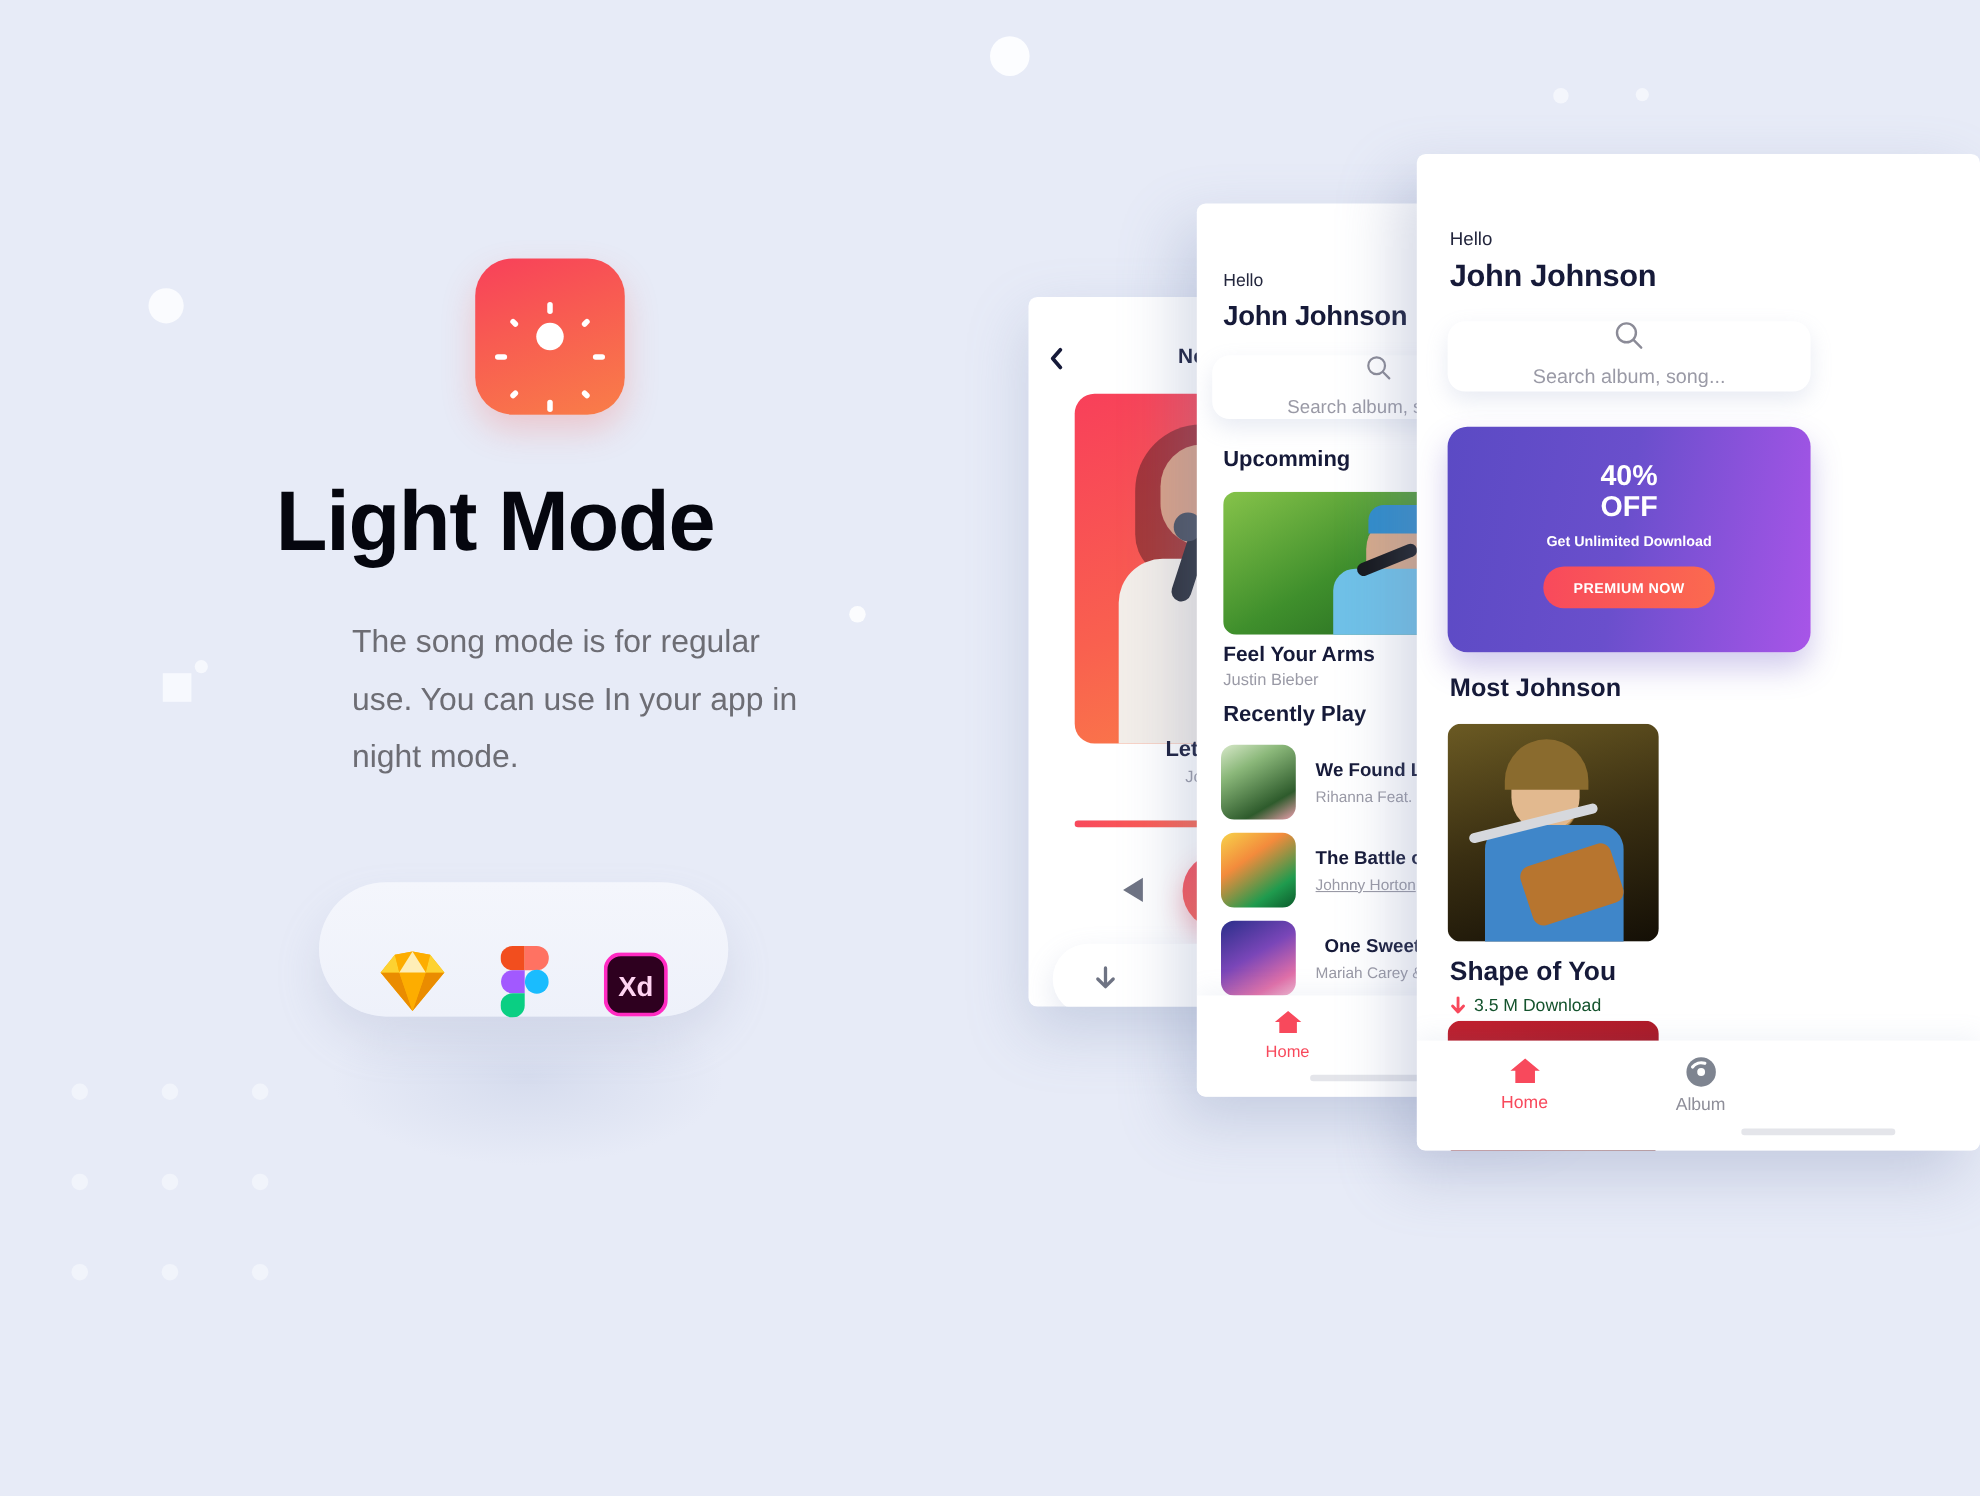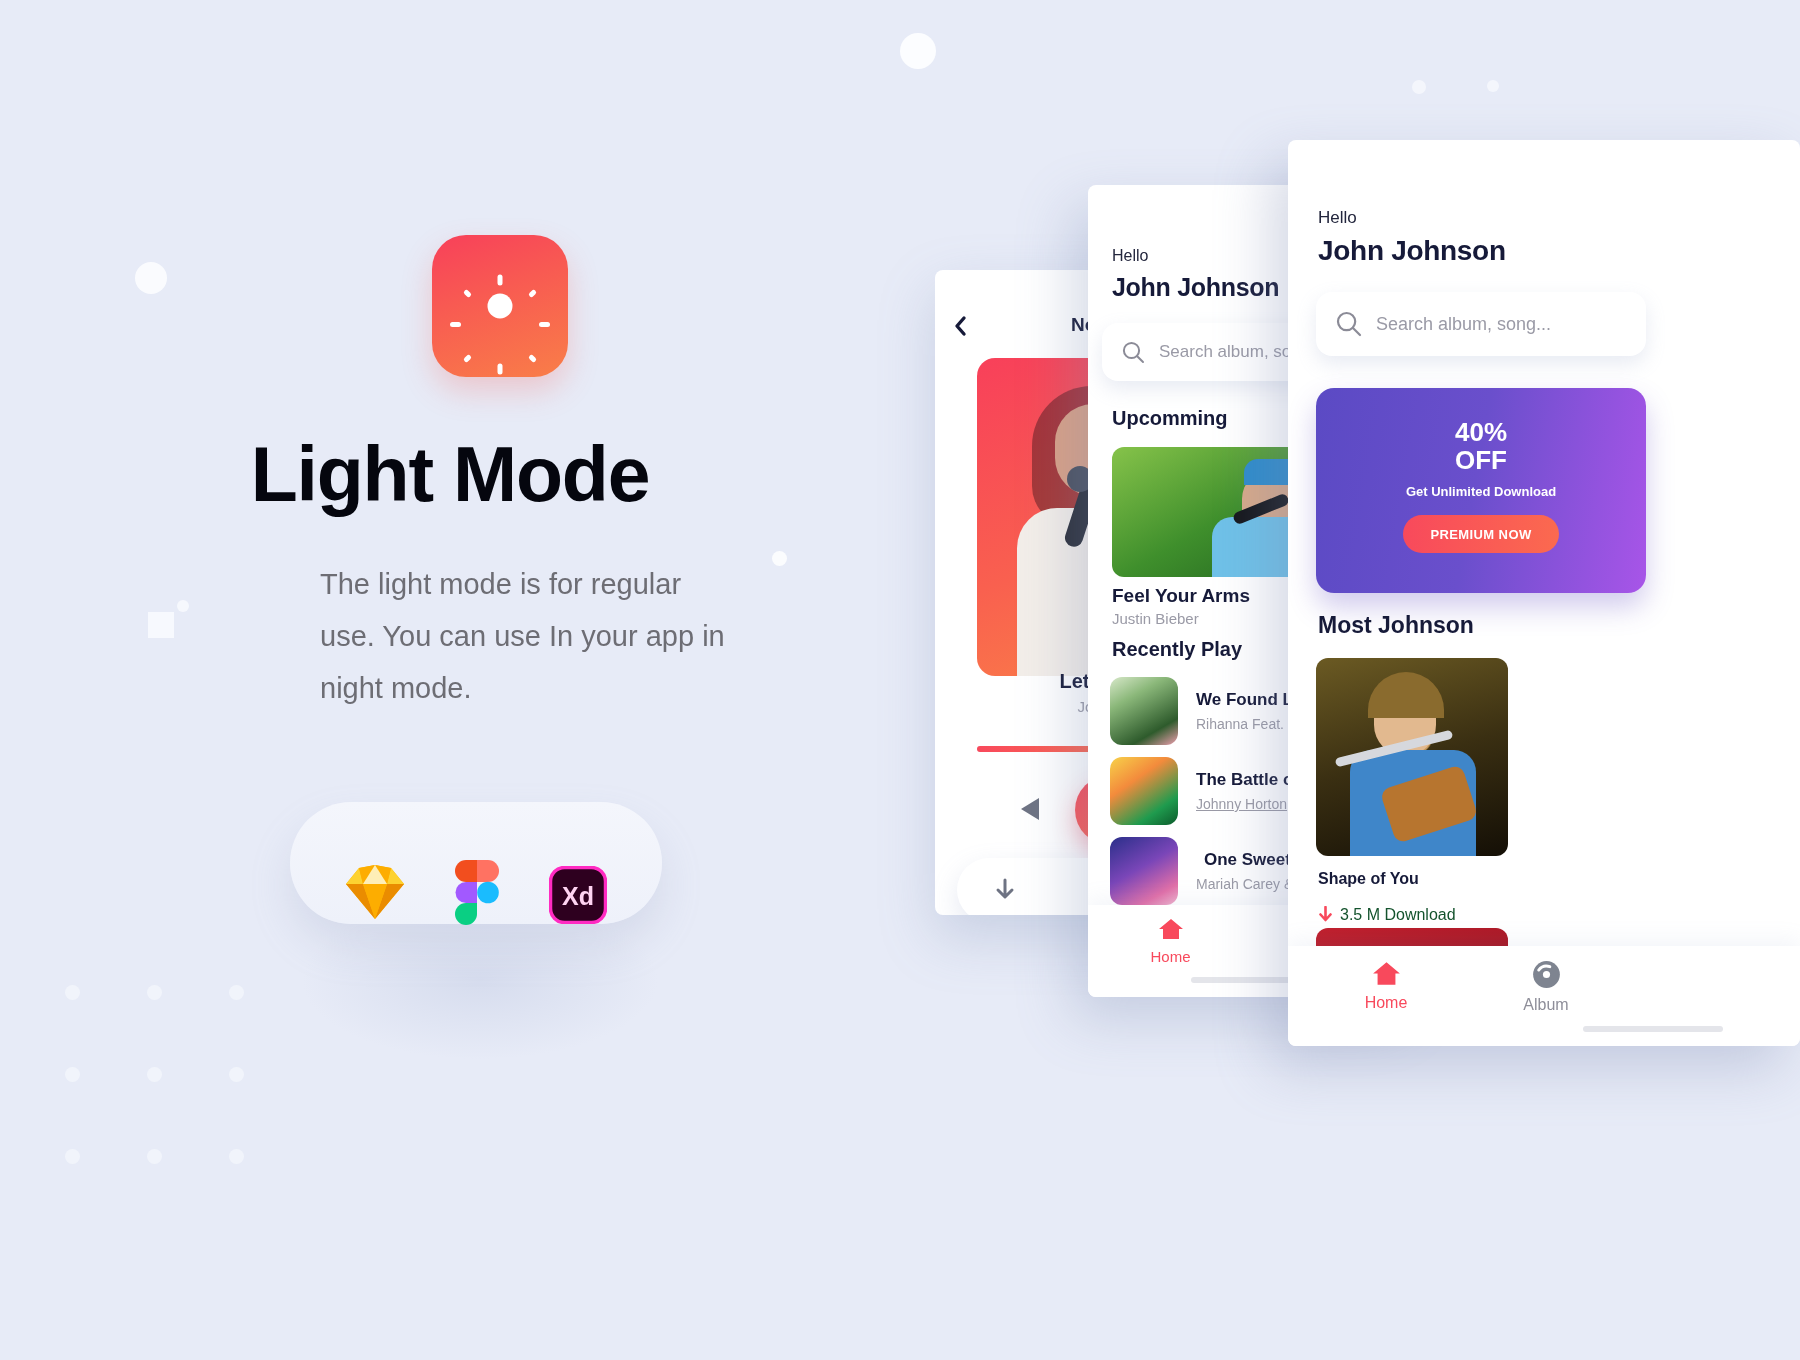--- a/index.html
+++ b/index.html
@@ -71,21 +71,21 @@
   .phone.p3 { left: 1288px; top: 140px; width: 330px; height: 906px;
     box-shadow: -18px 22px 55px rgba(120,135,175,.32); }
   .phone.p3 { width: 512px; }
 
   .hello { font-size: 16px; color: #23263d; }
   .uname { font-size: 25px; font-weight: bold; color: #161a39; margin-top: 3px; letter-spacing: -.3px;}
 
   .searchbar {
     height: 58px; border-radius: 16px; background: #fff;
     box-shadow: 0 8px 20px rgba(140,155,195,.20);
-    display: flex; align-items: center; gap: 14px; padding: 0 20px;
+    display: flex; align-items: center; gap: 14px; padding: 0 20px; flex-direction: column;
   }
   .search-ph { font-size: 17px; color: #9a9aa6; white-space: nowrap; }
 
   .sec-title { font-size: 20px; font-weight: bold; color: #161a39; }
 
   .song-name { font-size: 17px; font-weight: bold; color: #161a39; white-space: nowrap;}
   .song-art  { font-size: 14px; color: #9a9aa6; white-space: nowrap; }
 
   .thumb { border-radius: 12px; overflow: hidden; position: relative; }
 
@@ -184,21 +184,21 @@
       <div class="ray" style="transform: translate(-50%,-50%) rotate(90deg) translateY(-26px);"></div>
       <div class="ray tiny" style="transform: translate(-50%,-50%) rotate(135deg) translateY(-26px);"></div>
       <div class="ray" style="transform: translate(-50%,-50%) rotate(180deg) translateY(-26px);"></div>
       <div class="ray tiny" style="transform: translate(-50%,-50%) rotate(225deg) translateY(-26px);"></div>
       <div class="ray" style="transform: translate(-50%,-50%) rotate(270deg) translateY(-26px);"></div>
       <div class="ray tiny" style="transform: translate(-50%,-50%) rotate(315deg) translateY(-26px);"></div>
     </div>
   </div>
 
   <h1 class="title">Light Mode</h1>
-  <p class="subtitle">The light mode is for regular use. You can use In your app in night mode.</p>
+  <p class="subtitle">The song mode is for regular use. You can use In your app in night mode.</p>
 
   <div class="tool-pill">
 
     <div class="tool-ico">
       <svg viewBox="0 0 60 56" width="60" height="56">
         <polygon points="14,4 30,1 46,4 59,20 30,55 1,20" fill="#fdb300"></polygon>
         <polygon points="1,20 30,55 18,20" fill="#ea8c00"></polygon>
         <polygon points="59,20 30,55 42,20" fill="#ea8c00"></polygon>
         <polygon points="18,20 30,55 42,20" fill="#fdad00"></polygon>
         <polygon points="14,4 18,20 1,20" fill="#fdd231"></polygon>
@@ -369,21 +369,21 @@
 
   <div class="sec-title" style="position:absolute;left:30px;top:472px;font-size:23px;">Most Johnson</div>
 
   <div class="thumb ph-brown" style="position:absolute;left:28px;top:518px;width:192px;height:198px;">
     <div style="position:absolute;left:58px;top:24px;width:62px;height:74px;border-radius:32px;background:#e2b98f;"></div>
     <div style="position:absolute;left:52px;top:14px;width:76px;height:46px;border-radius:38px 38px 0 0;background:#8a6b2e;"></div>
     <div style="position:absolute;left:34px;top:92px;width:126px;height:110px;background:#3f86c9;border-radius:22px 22px 0 0;"></div>
     <div style="position:absolute;left:18px;top:86px;width:120px;height:9px;border-radius:5px;background:#d6d8dd;transform:rotate(-14deg);"></div>
     <div style="position:absolute;left:70px;top:118px;width:86px;height:56px;border-radius:10px;background:#b7752f;transform:rotate(-18deg);"></div>
   </div>
-  <div class="song-name" style="position:absolute;left:30px;top:730px;font-size:16px;">Shape of You</div>
+  <div class="song-name" style="position:absolute;left:30px;top:730px;font-size:24px;">Shape of You</div>
   <div class="dl-row" style="position:absolute;left:30px;top:758px;">
     <svg width="15" height="18" viewBox="0 0 15 18">
       <path d="M7.5 1 V13 M2.5 8.5 L7.5 14 L12.5 8.5" fill="none" stroke="#f8495c" stroke-width="2.6" stroke-linecap="round" stroke-linejoin="round"></path>
     </svg>
     <span class="dl-txt">3.5 M Download</span>
   </div>
 
   <div class="thumb ph-redlights" style="position:absolute;left:28px;top:788px;width:192px;height:122px;"></div>
 
   <div class="navbar" style="height:100px;padding-top:14px;">

